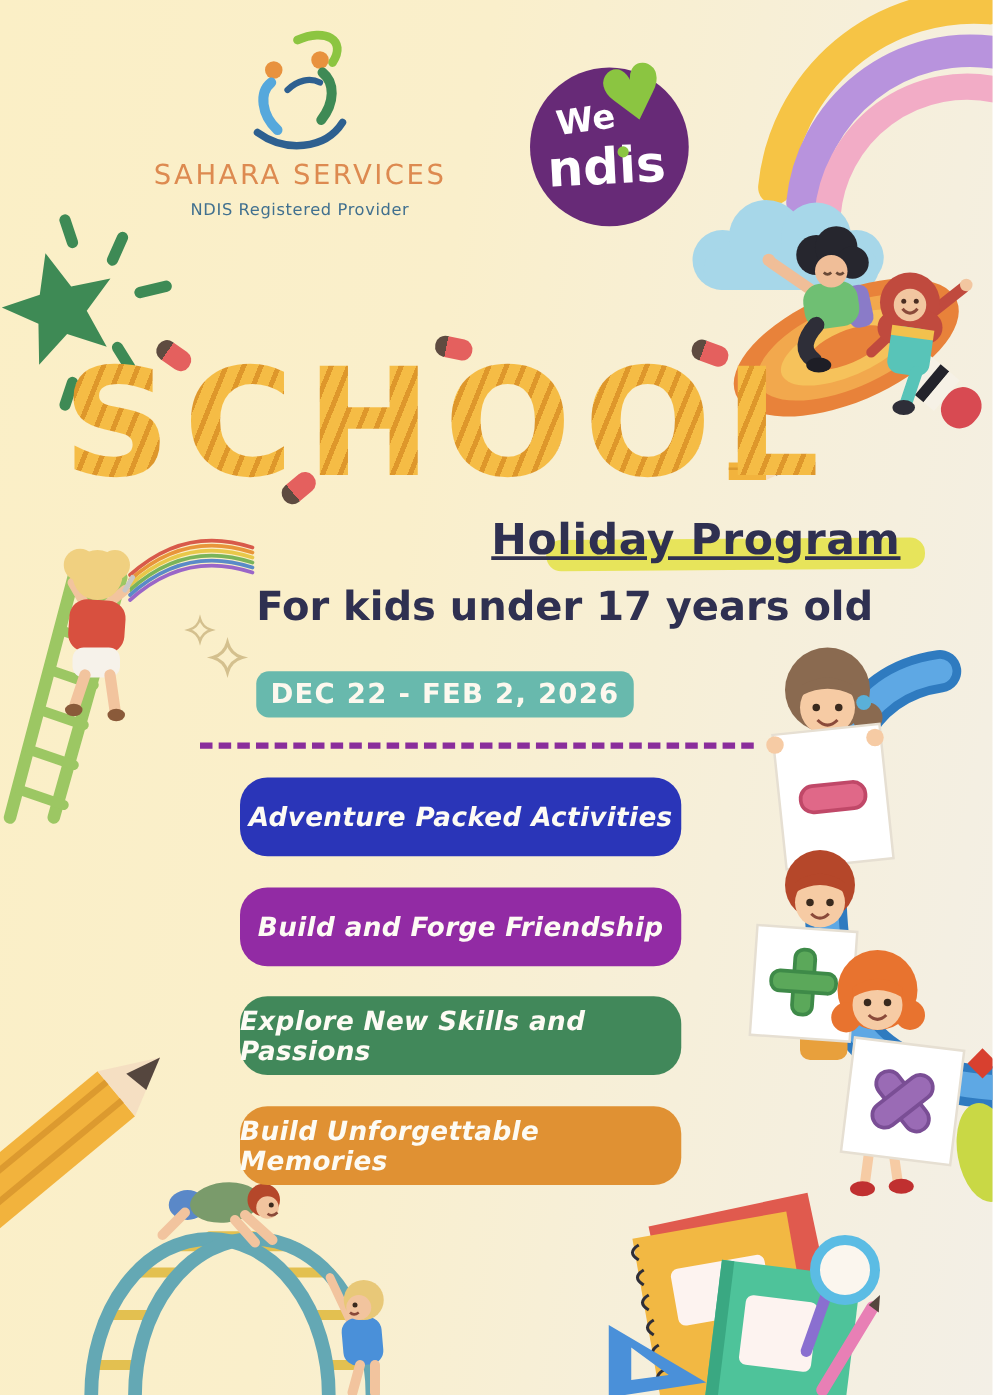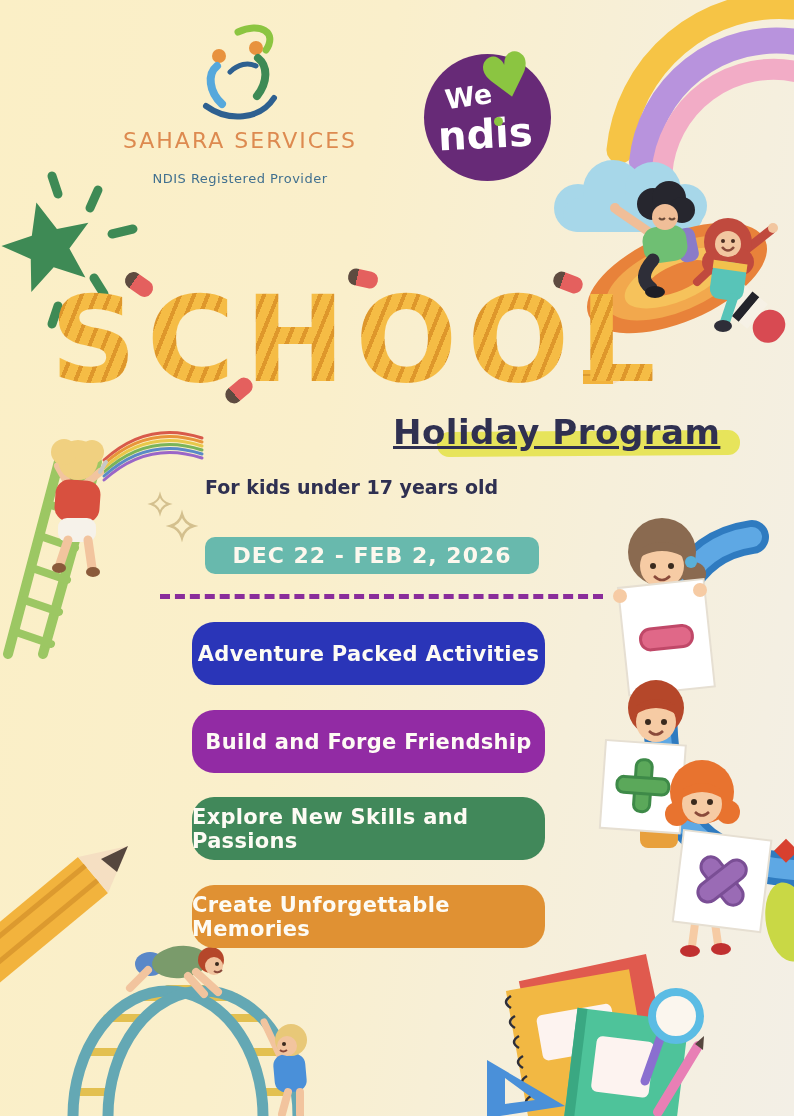--- a/index.html
+++ b/index.html
@@ -7,21 +7,21 @@
   #poster{
     position:relative;width:794px;height:1116px;overflow:hidden;margin:0 auto;
     background:linear-gradient(100deg,#FBEFC6 0%,#FAEFCB 40%,#F6EFDA 70%,#F3EFE6 100%);
   }
   .abs{position:absolute;}
   svg{display:block;overflow:visible;}
 
   
   #brand-block{left:95px;top:128px;width:290px;text-align:center;z-index:3;}
   #brand-name{font-size:22px;font-weight:500;letter-spacing:2px;color:#DD8A50;}
-  #brand-tagline{font-size:13px;margin-top:18px;letter-spacing:.5px;color:#41708F;}
+  #brand-tagline{font-size:13px;margin-top:8px;letter-spacing:.5px;color:#41708F;}
   #logo-figures{left:172px;top:20px;z-index:3;}
 
   
   #ndis-badge{left:424px;top:54px;width:127px;height:127px;border-radius:50%;background:#672A77;z-index:4;}
   #badge-we{position:absolute;left:21px;top:27px;font-size:27px;font-weight:800;color:#fff;transform:rotate(-8deg);}
   #badge-heart{position:absolute;left:56px;top:-8px;font-size:60px;line-height:1;color:#8BC541;transform:rotate(-14deg);}
   #badge-ndis{position:absolute;left:14px;top:57px;font-size:40px;font-weight:800;color:#fff;transform:rotate(-3deg);}
   #badge-idot{position:absolute;left:70px;top:63px;width:9px;height:9px;border-radius:50%;background:#8BC541;}
 
   
@@ -37,29 +37,29 @@
     }
   }
   .eraser-accent{position:absolute;width:30px;height:17px;border-radius:8px;
     background:linear-gradient(90deg,#5E4B40 0 9px,#E4605E 9px);z-index:6;}
 
   
   #subtitle-highlight{left:437px;top:431px;width:303px;height:25px;border-radius:12px;background:#E7E45B;z-index:4;transform:rotate(-.4deg);}
   #subtitle{left:393px;top:412px;font-size:34px;font-weight:800;color:#2F3051;z-index:5;letter-spacing:.5px;text-decoration:underline;}
 
   
-  #audience{left:205px;top:476px;font-size:19px;font-weight:800;color:#2F3051;z-index:5;}
-  #date-banner{left:205px;top:537px;width:334px;height:37px;border-radius:10px;background:#68B9AD;z-index:5;
+  #audience{left:205px;top:466px;font-size:32px;font-weight:800;color:#2F3051;z-index:5;}
+  #date-banner{left:205px;top:537px;width:302px;height:37px;border-radius:10px;background:#68B9AD;z-index:5;
     display:flex;align-items:center;justify-content:center;}
   #date-banner span{font-size:22px;font-weight:800;color:#FDF8EE;letter-spacing:1px;}
   #divider{left:160px;top:594px;width:443px;height:0;border-top:5px dashed #8A2D9B;z-index:5;}
 
   
   .pill{left:192px;width:353px;height:63px;border-radius:22px;z-index:5;
-    display:flex;align-items:center;justify-content:center;}
+    display:flex;align-items:center;justify-content:center;font-style:italic;}
   .pill span{font-size:21px;font-weight:800;color:#FDFBF4;letter-spacing:.3px;}
 
   .z1{z-index:1;}
 </style>
 </head>
 <body>
 
 <div id="poster">
 
   <svg class="abs z1" style="left:554px;top:0;" width="240" height="220" viewBox="0 0 240 220">
@@ -366,16 +366,16 @@
   <div class="pill abs" style="top: 622px; background: rgb(42, 53, 184);">
     <span>Adventure Packed Activities</span>
   </div>
   <div class="pill abs" style="top: 797px; background: rgb(65, 136, 90);">
     <span>Explore New Skills and Passions</span>
   </div>
   <div class="pill abs" style="top: 710px; background: rgb(146, 43, 164);">
     <span>Build and Forge Friendship</span>
   </div>
   <div class="pill abs" style="top: 885px; background: rgb(224, 145, 51);">
-    <span>Create Unforgettable Memories</span>
+    <span>Build Unforgettable Memories</span>
   </div>
 
 </div>
 
 </body></html>

